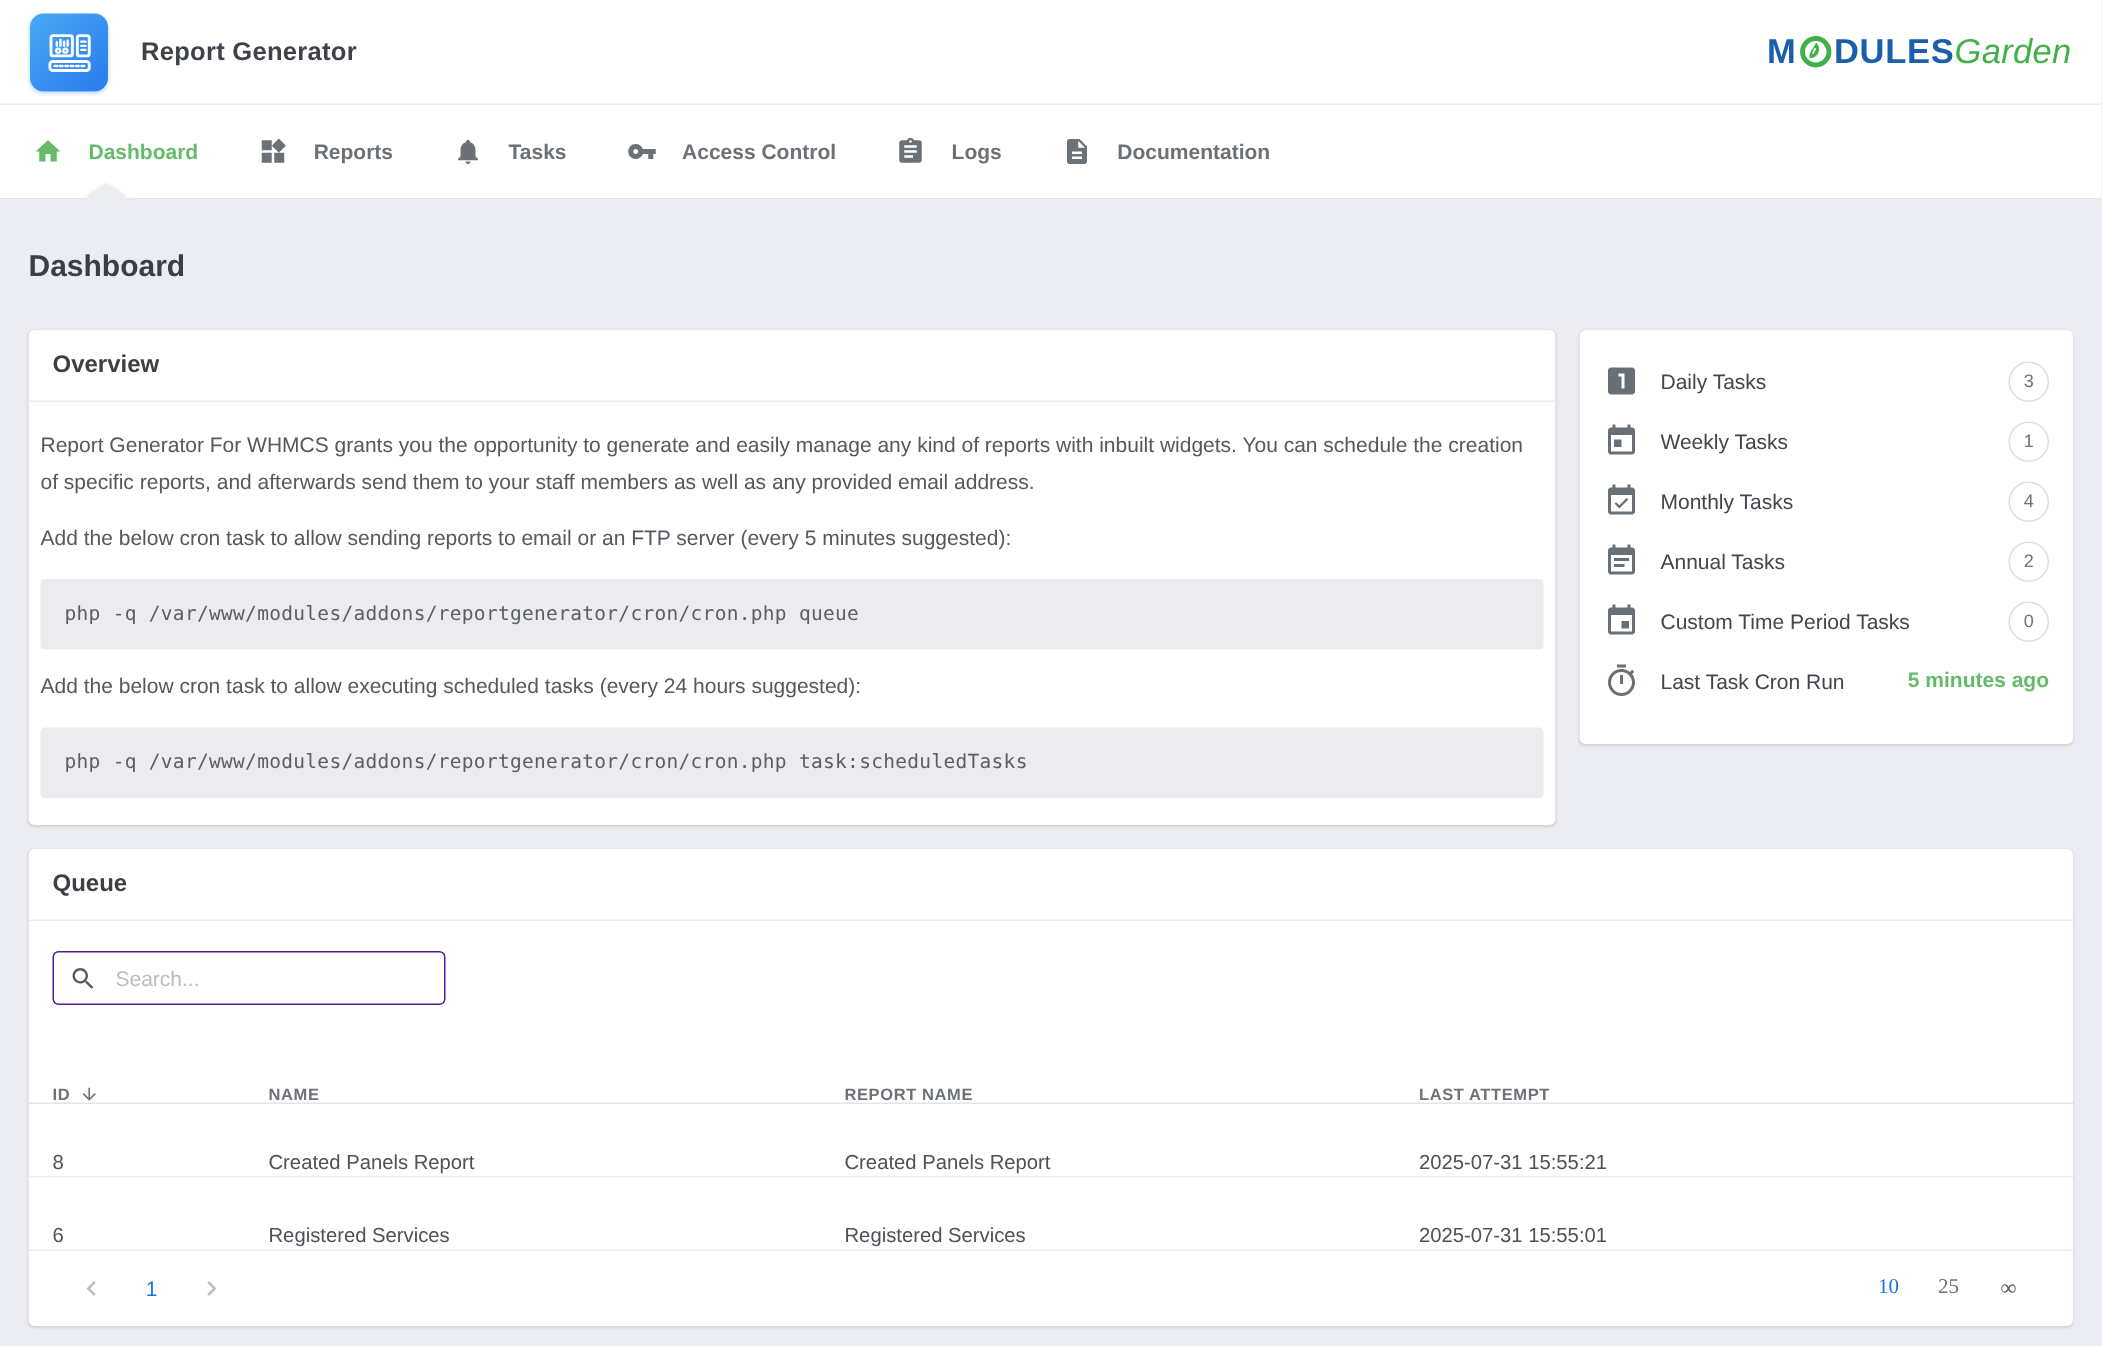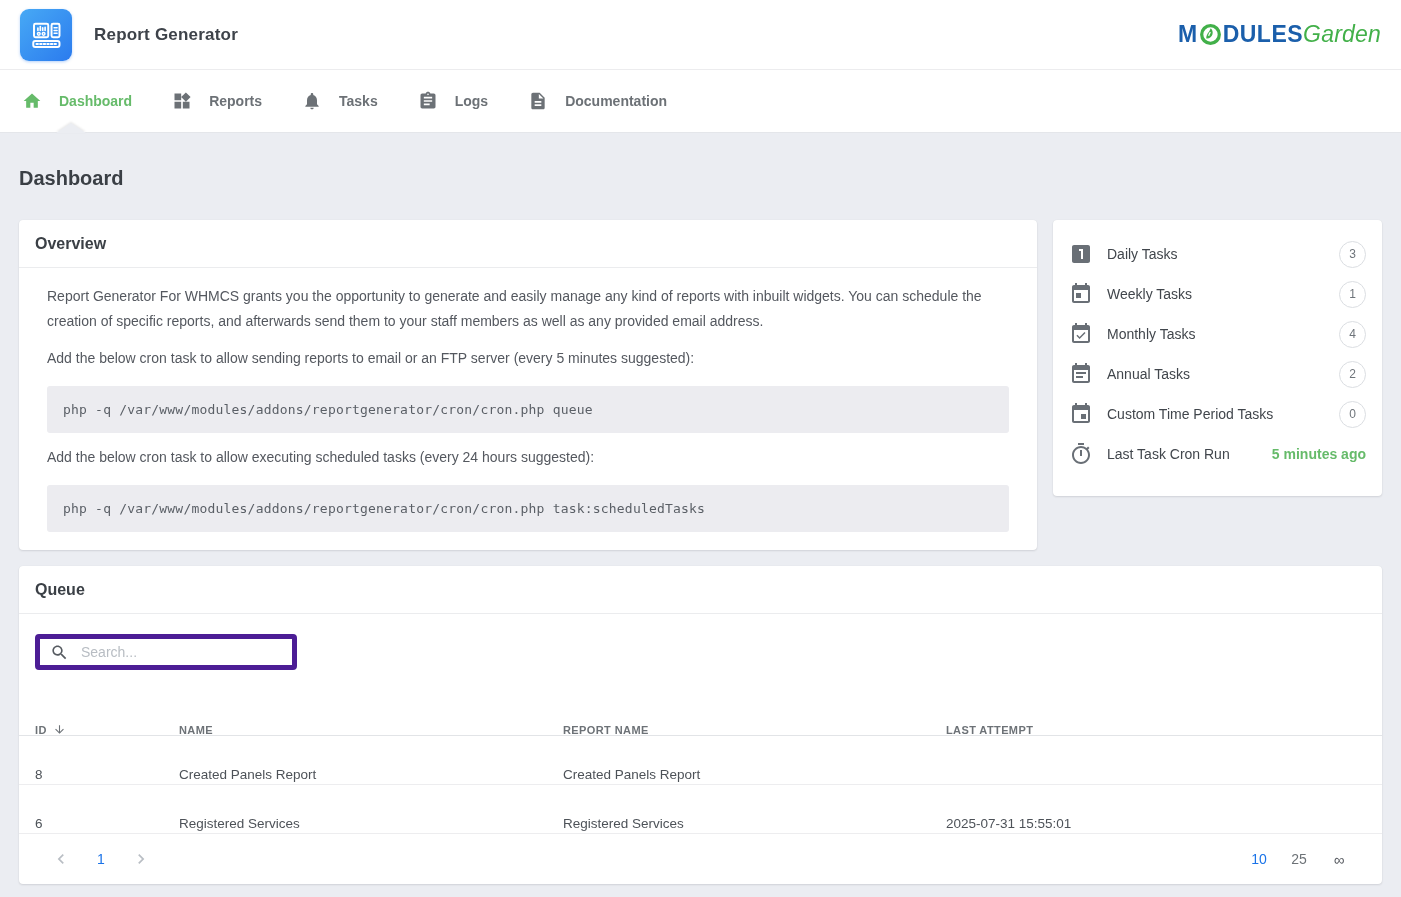--- a/index.html
+++ b/index.html
@@ -59,21 +59,21 @@
   .cards-row { display:flex; gap:16px; align-items:flex-start; }
   .card {
     background:#fff; border-radius:4px;
     box-shadow:0 1px 2px rgba(30,35,45,.12), 0 0 1px rgba(30,35,45,.08);
   }
   .card-title {
     font-size:16px; font-weight:bold; color:#3b4046;
     padding:15px 16px 14px; border-bottom:1px solid #ebecee;
   }
   .overview-card { flex:1; }
-  .overview-body { padding:16px 28px 18px; }
+  .overview-body { padding:16px 8px 18px; }
   .overview-body p { font-size:14px; color:#54585f; line-height:25px; }
   .cron-label { margin-top:12px; }
   .code-block {
     background:#ececf0; border-radius:3px; margin:15px 0 10px;
     padding:16px; font-family:"DejaVu Sans Mono","Liberation Mono",monospace;
     font-size:13px; color:#5a5f66; letter-spacing:.2px;
   }
   .code-block:last-child { margin-bottom:0; }
 
   .summary-card { width:329px; }
@@ -89,21 +89,21 @@
     display:flex; align-items:center; justify-content:center;
     font-size:12px; color:#6e747a; background:#fff;
   }
   .green-value { font-size:14px; font-weight:bold; color:#66bb6a; }
 
   
   .queue-card { margin-top:16px; }
   .queue-body { padding:18px 0 0; }
   .search-box {
     margin:2px 16px 26px; width:262px; height:36px;
-    border:5px solid #4c1d95; border-radius:4px;
+    border:1px solid #4c1d95; border-radius:4px;
     display:flex; align-items:center; padding:0 10px; background:#fff;
   }
   .search-box svg { width:19px; height:19px; fill:#565b61; flex:none; }
   .search-box input {
     border:none; outline:none; background:transparent; margin-left:12px; width:100%;
     font-family:"Liberation Sans",sans-serif; font-size:14px; color:#41464c;
   }
   .search-box input::placeholder { color:#b8bdc3; }
 
   .queue-table { width:100%; }
@@ -118,21 +118,21 @@
   .q-data { height:49px; border-bottom:1px solid #ededef; }
   .q-data .q-cell { font-size:13.5px; }
   .sort-icon svg { width:13px; height:13px; fill:#6d7277; display:block; }
 
   .pagination { display:flex; align-items:center; height:50px; padding:0 16px; }
   .pg-left { display:flex; align-items:center; gap:12px; margin-left:12px; }
   .pg-btn { width:28px; height:28px; display:flex; align-items:center; justify-content:center; cursor:pointer; }
   .pg-btn svg { width:20px; height:20px; fill:#b9bec4; }
   .pg-num { font-size:14px; color:#1a73e8; width:28px; text-align:center; cursor:pointer; }
   .pg-right { margin-left:auto; display:flex; align-items:center; gap:14px; margin-right:14px; }
-  .pg-size { font-size:14px; color:#6d7277; width:26px; text-align:center; cursor:pointer; }
+  .pg-size { font-size:14px; color:#6d7277; width:26px; text-align:center; cursor:pointer;font-family:Liberation Serif, serif; }
   .pg-size.active { color:#1a73e8; }
   .pg-size.inf { font-size:15px; color:#55595f; }
 </style>
 </head>
 <body>
 
 <header class="app-header">
   <div class="app-logo">
     <svg viewBox="0 0 24 24" fill="none" stroke="#ffffff" stroke-width="1.3" stroke-linecap="round">
       <rect x="4" y="4.5" width="9.5" height="9" rx="1"></rect>
@@ -181,20 +181,28 @@
     <span class="nav-icon">
       <svg viewBox="0 0 24 24">
           <path d="M12 22c1.1 0 2-.9 2-2h-4c0 1.1.89 2 2 2zm6-6v-5c0-3.07-1.64-5.64-4.5-6.32V4c0-.83-.67-1.5-1.5-1.5s-1.5.67-1.5 1.5v.68C7.63 5.36 6 7.92 6 11v5l-2 2v1h16v-1l-2-2z"></path>
         </svg>
     </span>
     <span>Tasks</span>
   </a>
   <a class="nav-item">
     <span class="nav-icon">
       <svg viewBox="0 0 24 24">
+          <path d="M12.65 10C11.83 7.67 9.61 6 7 6c-3.31 0-6 2.69-6 6s2.69 6 6 6c2.61 0 4.83-1.67 5.65-4H17v4h4v-4h2v-4H12.65zM7 14c-1.1 0-2-.9-2-2s.9-2 2-2 2 .9 2 2-.9 2-2 2z"></path>
+        </svg>
+    </span>
+    <span>Access Control</span>
+  </a>
+  <a class="nav-item">
+    <span class="nav-icon">
+      <svg viewBox="0 0 24 24">
           <path d="M19 3h-4.18C14.4 1.84 13.3 1 12 1c-1.3 0-2.4.84-2.82 2H5c-1.1 0-2 .9-2 2v14c0 1.1.9 2 2 2h14c1.1 0 2-.9 2-2V5c0-1.1-.9-2-2-2zm-7 0c.55 0 1 .45 1 1s-.45 1-1 1-1-.45-1-1 .45-1 1-1zm2 14H7v-2h7v2zm3-4H7v-2h10v2zm0-4H7V7h10v2z"></path>
         </svg>
     </span>
     <span>Logs</span>
   </a>
   <a class="nav-item">
     <span class="nav-icon">
       <svg viewBox="0 0 24 24">
           <path d="M14 2H6c-1.1 0-1.99.9-1.99 2L4 20c0 1.1.89 2 1.99 2H18c1.1 0 2-.9 2-2V8l-6-6zm2 16H8v-2h8v2zm0-4H8v-2h8v2zm-3-5V3.5L18.5 9H13z"></path>
         </svg>
@@ -312,20 +320,21 @@
           </div>
           <div class="q-cell c-name">NAME</div>
           <div class="q-cell c-report">REPORT NAME</div>
           <div class="q-cell c-attempt">LAST ATTEMPT</div>
         </div>
 
         <div class="q-row q-data">
           <div class="q-cell c-id">8</div>
           <div class="q-cell c-name">Created Panels Report</div>
           <div class="q-cell c-report">Created Panels Report</div>
+          <div class="q-cell c-attempt">2025-07-31 15:55:21</div>
         </div>
         <div class="q-row q-data">
           <div class="q-cell c-id">6</div>
           <div class="q-cell c-name">Registered Services</div>
           <div class="q-cell c-report">Registered Services</div>
           <div class="q-cell c-attempt">2025-07-31 15:55:01</div>
         </div>
       </div>
 
       <div class="pagination">

